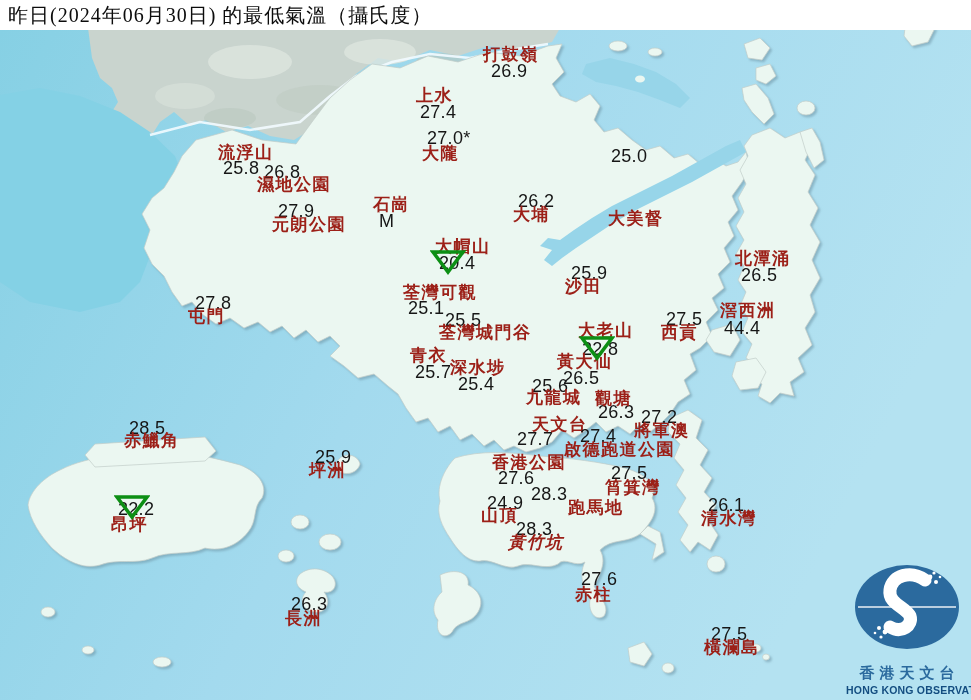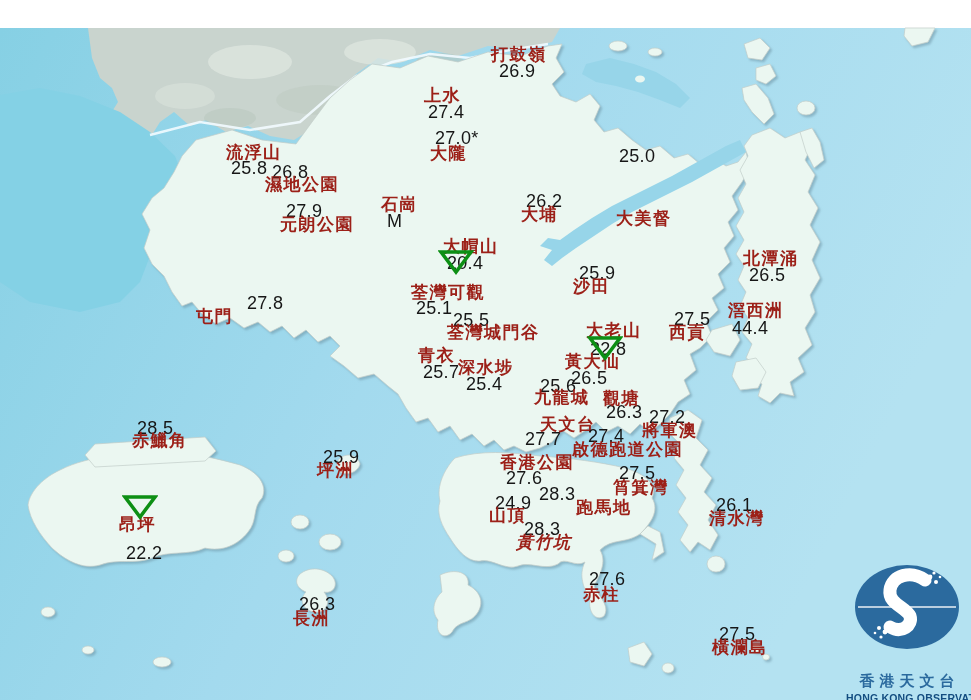--- a/index.html
+++ b/index.html
@@ -12,41 +12,41 @@
   #map-svg{position:absolute;left:0;top:0;z-index:1;}
   #title-bar{
     position:absolute;left:0;top:0;width:971px;height:30px;z-index:6;
     background:#ffffff;display:flex;align-items:center;
   }
   #title-text{
     font-family:"Liberation Serif",serif;
     font-size:20px;color:#0c0c0c;padding-left:8px;letter-spacing:1px;
     white-space:nowrap;
   }
-  #stations{position:absolute;left:12px;top:0;width:892px;height:700px;z-index:3;pointer-events:none;}
+  #stations{position:absolute;left:4px;top:0;width:892px;height:700px;z-index:3;pointer-events:none;}
   .st-name{
     position:absolute;white-space:nowrap;z-index:3;
     font-family:"Liberation Serif",serif;
     font-size:17px;line-height:17px;color:var(--name-color);
     letter-spacing:1.5px;font-weight:600;
   }
   .st-value{
     position:absolute;white-space:nowrap;z-index:3;
     font-family:"Liberation Sans",sans-serif;
     font-size:18px;line-height:17px;color:var(--value-color);
     letter-spacing:0.3px;
   }
   .st-tri{position:absolute;z-index:4;width:36px;height:26px;}
   #logo{
     position:absolute;left:846px;top:560px;width:122px;z-index:5;
     text-align:center;
   }
   #logo-cn{
     font-family:"Liberation Serif",serif;font-weight:700;
-    font-size:15px;color:var(--logo-blue);letter-spacing:5px;margin-top:12px;
+    font-size:15px;color:var(--logo-blue);letter-spacing:5px;margin-top:4px;
     padding-left:5px;
   }
   #logo-en{
     font-family:"Liberation Sans",sans-serif;font-weight:700;
     font-size:10.5px;color:#134d80;letter-spacing:0.2px;margin-top:1px;
     white-space:nowrap;
   }
 </style>
 </head>
 <body>
@@ -133,20 +133,23 @@
 
     <g stroke="none">
 
       <path fill="#97d5e9" d="M746,152 L728,162 L710,172 L692,182 L672,192 L652,202 L632,212 L612,224 L594,236 L576,248 L562,258 L552,266 L544,260 L552,250 L540,246 L548,238 L560,240 L574,230 L592,218 L612,206 L632,196 L652,186 L672,176 L690,166 L708,156 L726,146 L740,140 Z"></path>
 
       <path fill="#97d5e9" d="M586,64 L610,58 L634,64 L656,72 L676,84 L690,98 L680,108 L660,100 L638,92 L616,86 L596,82 L582,74 Z"></path>
       <ellipse cx="640" cy="79" rx="5" ry="3.5" fill="var(--land)"></ellipse>
     </g>
   </svg>
 
+  <div id="title-bar">
+    <span id="title-text">昨日(2024年06月30日) 的最低氣溫（攝氏度）</span>
+  </div>
 
   <div id="stations">
       <div class="st-value" style="left: 487px; top: 63px;">26.9</div>
       <div class="st-name" style="left: 479px; top: 46px;">打鼓嶺</div>
       <div class="st-value" style="left: 416px; top: 104px;">27.4</div>
       <div class="st-name" style="left: 412px; top: 87px;">上水</div>
       <div class="st-value" style="left: 423px; top: 130px;">27.0*</div>
       <div class="st-name" style="left: 418px; top: 145px;">大隴</div>
       <div class="st-value" style="left: 607px; top: 148px;">25.0</div>
       <div class="st-name" style="left: 604px; top: 162px; margin-top: 48px;">大美督</div>
@@ -164,21 +167,21 @@
       <div class="st-name" style="left: 431px; top: 238px;">大帽山</div>
       <div class="st-tri" style="left: 426px; top: 249px;"><svg width="36" height="26" viewBox="0 0 36 26">
           <polygon points="3,3 33,3 18,23" fill="none" stroke="#0c8f14" stroke-width="3.5"></polygon>
         </svg></div>
       <div class="st-value" style="left: 404px; top: 300px;">25.1</div>
       <div class="st-name" style="left: 399px; top: 284px;">荃灣可觀</div>
       <div class="st-value" style="left: 567px; top: 265px;">25.9</div>
       <div class="st-name" style="left: 561px; top: 278px;">沙田</div>
       <div class="st-value" style="left: 737px; top: 267px;">26.5</div>
       <div class="st-name" style="left: 731px; top: 250px;">北潭涌</div>
-      <div class="st-value" style="left: 191px; top: 295px; margin-left: 44px;">27.8</div>
+      <div class="st-value" style="left: 191px; top: 295px;">27.8</div>
       <div class="st-name" style="left: 184px; top: 308px;">屯門</div>
       <div class="st-value" style="left: 441px; top: 312px;">25.5</div>
       <div class="st-name" style="left: 435px; top: 324px;">荃灣城門谷</div>
       <div class="st-value" style="left: 720px; top: 320px;">44.4</div>
       <div class="st-name" style="left: 716px; top: 302px;">滘西洲</div>
       <div class="st-value" style="left: 662px; top: 311px;">27.5</div>
       <div class="st-name" style="left: 657px; top: 324px;">西貢</div>
       <div class="st-value" style="left: 578px; top: 341px;">22.8</div>
       <div class="st-name" style="left: 574px; top: 322px;">大老山</div>
       <div class="st-tri" style="left: 575px; top: 335px;"><svg width="36" height="26" viewBox="0 0 36 26">
@@ -205,21 +208,21 @@
       <div class="st-value" style="left: 311px; top: 449px;">25.9</div>
       <div class="st-name" style="left: 305px; top: 462px;">坪洲</div>
       <div class="st-value" style="left: 494px; top: 470px;">27.6</div>
       <div class="st-name" style="left: 488px; top: 454px;">香港公園</div>
       <div class="st-value" style="left: 607px; top: 465px;">27.5</div>
       <div class="st-name" style="left: 601px; top: 479px;">筲箕灣</div>
       <div class="st-value" style="left: 527px; top: 486px;">28.3</div>
       <div class="st-name" style="left: 517px; top: 499px; margin-left: 47px;">跑馬地</div>
       <div class="st-value" style="left: 483px; top: 495px;">24.9</div>
       <div class="st-name" style="left: 477px; top: 507px;">山頂</div>
-      <div class="st-value" style="left: 114px; top: 501px; margin-top: 44px;">22.2</div>
+      <div class="st-value" style="left: 114px; top: 501px;">22.2</div>
       <div class="st-name" style="left: 107px; top: 516px;">昂坪</div>
       <div class="st-tri" style="left: 110px; top: 494px;"><svg width="36" height="26" viewBox="0 0 36 26">
           <polygon points="3,3 33,3 18,23" fill="none" stroke="#0c8f14" stroke-width="3.5"></polygon>
         </svg></div>
       <div class="st-value" style="left: 512px; top: 521px;">28.3</div>
       <div class="st-name" style="left: 504px; top: 534px; font-style: italic;">黃竹坑</div>
       <div class="st-value" style="left: 704px; top: 497px;">26.1</div>
       <div class="st-name" style="left: 697px; top: 510px;">清水灣</div>
       <div class="st-value" style="left: 287px; top: 596px;">26.3</div>
       <div class="st-name" style="left: 281px; top: 610px;">長洲</div>

